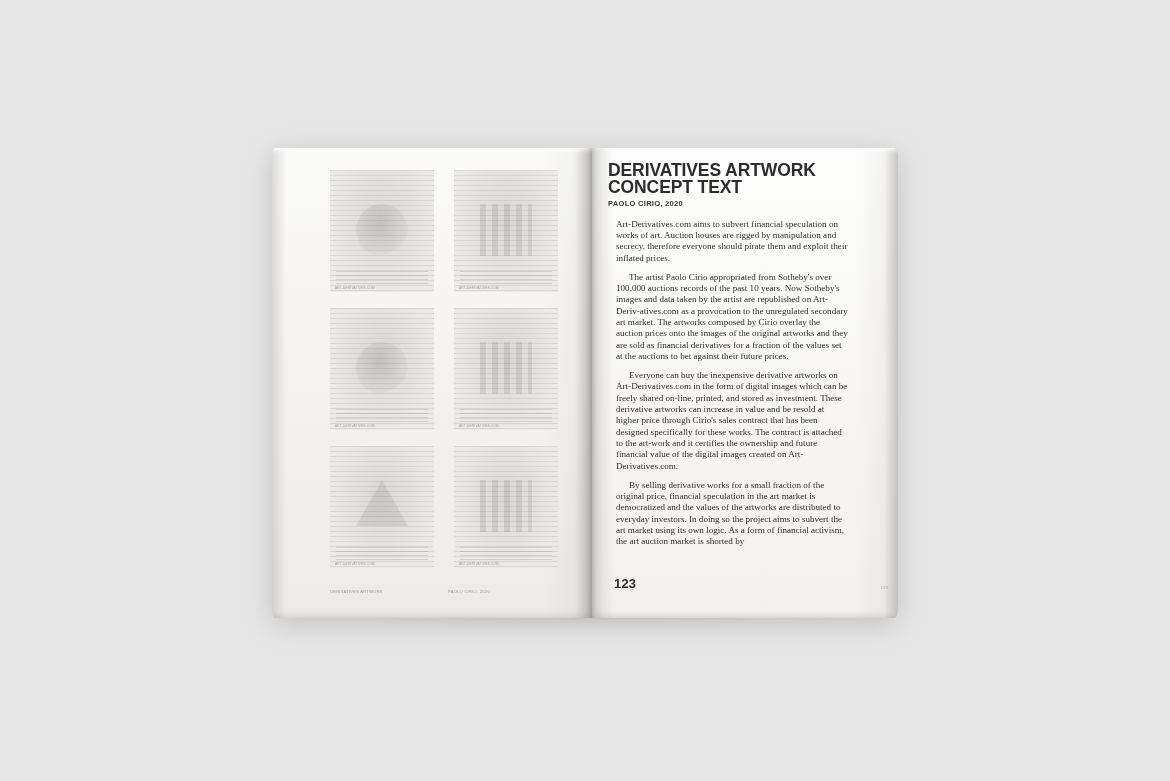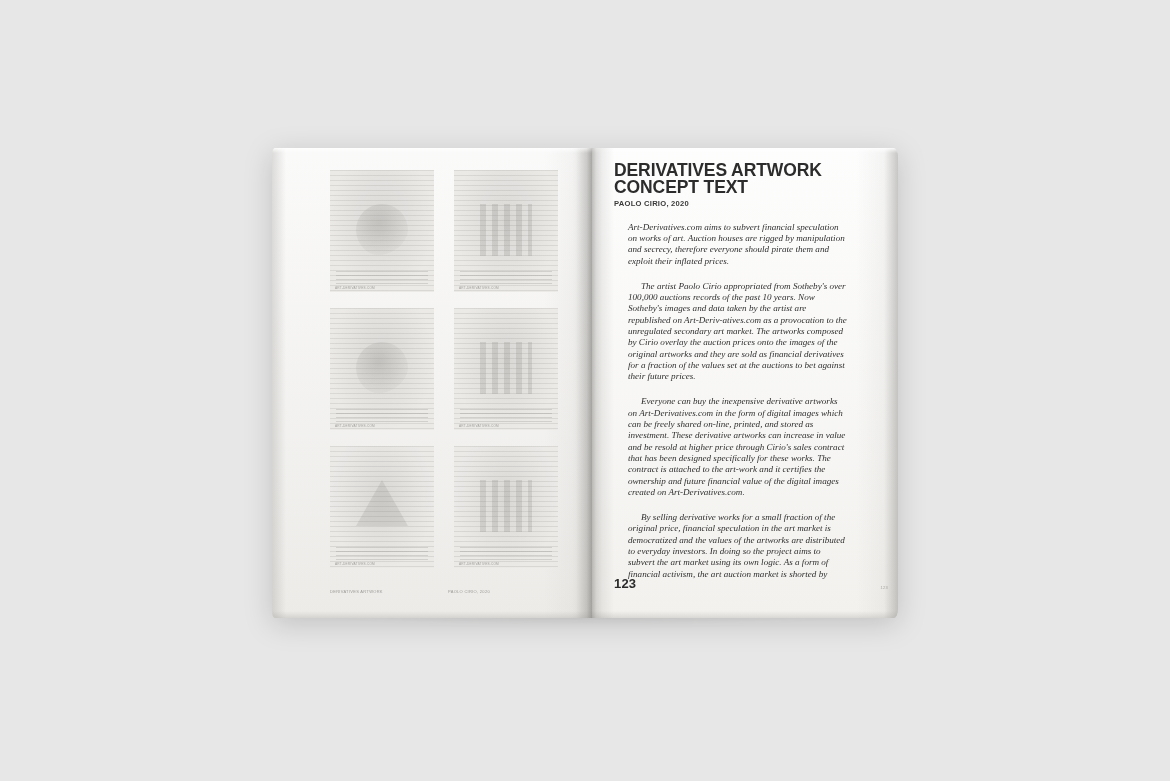--- a/index.html
+++ b/index.html
@@ -176,21 +176,21 @@
     letter-spacing: 0.3px;
     color: rgba(95,93,89,0.58);
     white-space: nowrap;
   }
   #left-footnote-a { left: 58px; }
   #left-footnote-b { left: 176px; }
 
   
   #article {
     position: absolute;
-    left: 22px;
+    left: 16px;
     top: 14px;
     width: 248px;
   }
 
   #title {
     font-family: "Liberation Sans", sans-serif;
     font-weight: bold;
     font-size: 17.5px;
     line-height: 0.99;
     letter-spacing: -0.1px;
@@ -203,28 +203,27 @@
     font-family: "Liberation Sans", sans-serif;
     font-weight: bold;
     font-size: 7.6px;
     letter-spacing: 0.25px;
     color: #3a3a3a;
     margin: 0 0 11px 0;
     text-transform: uppercase;
   }
 
   #body p {
-    margin: 14px;
+    margin: 8px;
     font-family: "Liberation Serif", serif;
     font-size: 9.1px;
     line-height: 11.3px;
     color: #2f2f2f;
     text-align: left;
     hyphens: manual;
-    font-style: italic;
   }
   #body p + p { text-indent: 13px; }
 
   #folio {
     position: absolute;
     left: 22px;
     bottom: 27px;
     font-family: "Liberation Sans", sans-serif;
     font-weight: bold;
     font-size: 13px;

